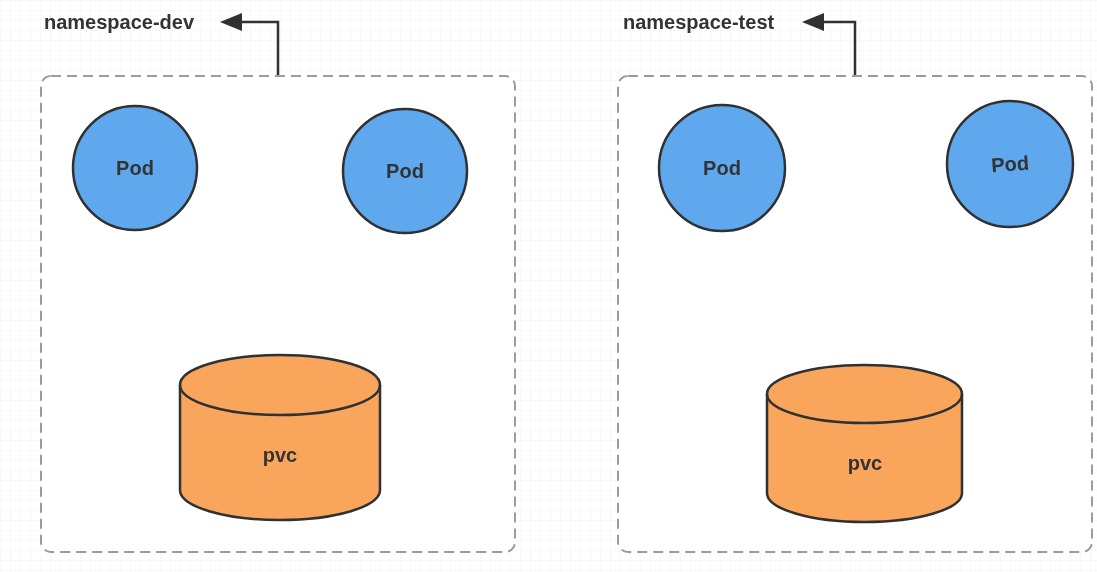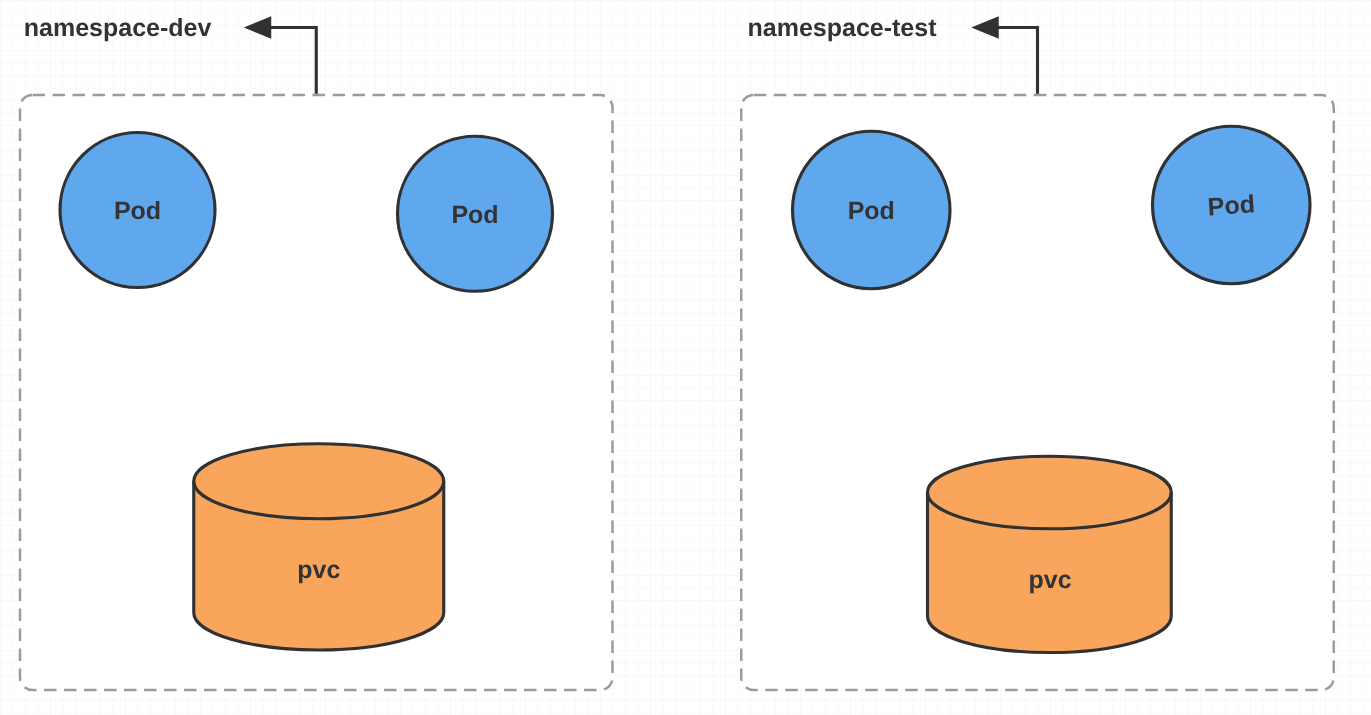--- a/index.html
+++ b/index.html
@@ -11,21 +11,21 @@
     --grid-minor: #f8f8f8;
     --grid-major: #ededed;
     background-color: #ffffff;
     background-image:
       linear-gradient(to right, var(--grid-minor) 1px, transparent 1px),
       linear-gradient(to bottom, var(--grid-minor) 1px, transparent 1px),
       linear-gradient(to right, var(--grid-major) 1px, transparent 1px),
       linear-gradient(to bottom, var(--grid-major) 1px, transparent 1px);
     background-size: 10px 10px, 10px 10px, 20px 20px, 20px 20px;
   }
-  .canvas { position: relative; width: 885px; height: 572px; }
+  .canvas { position: relative; width: 885px; height: 572px; padding-left: 25px; }
   svg { display: block; }
   text {
     font-family: "Liberation Sans", sans-serif;
     font-weight: bold;
   }
   .ns-label { font-size: 20px; }
   .shape-label { font-size: 20px; }
 </style>
 </head>
 <body style="--grid-minor: #f8f8f8; --grid-major: #ededed;">

